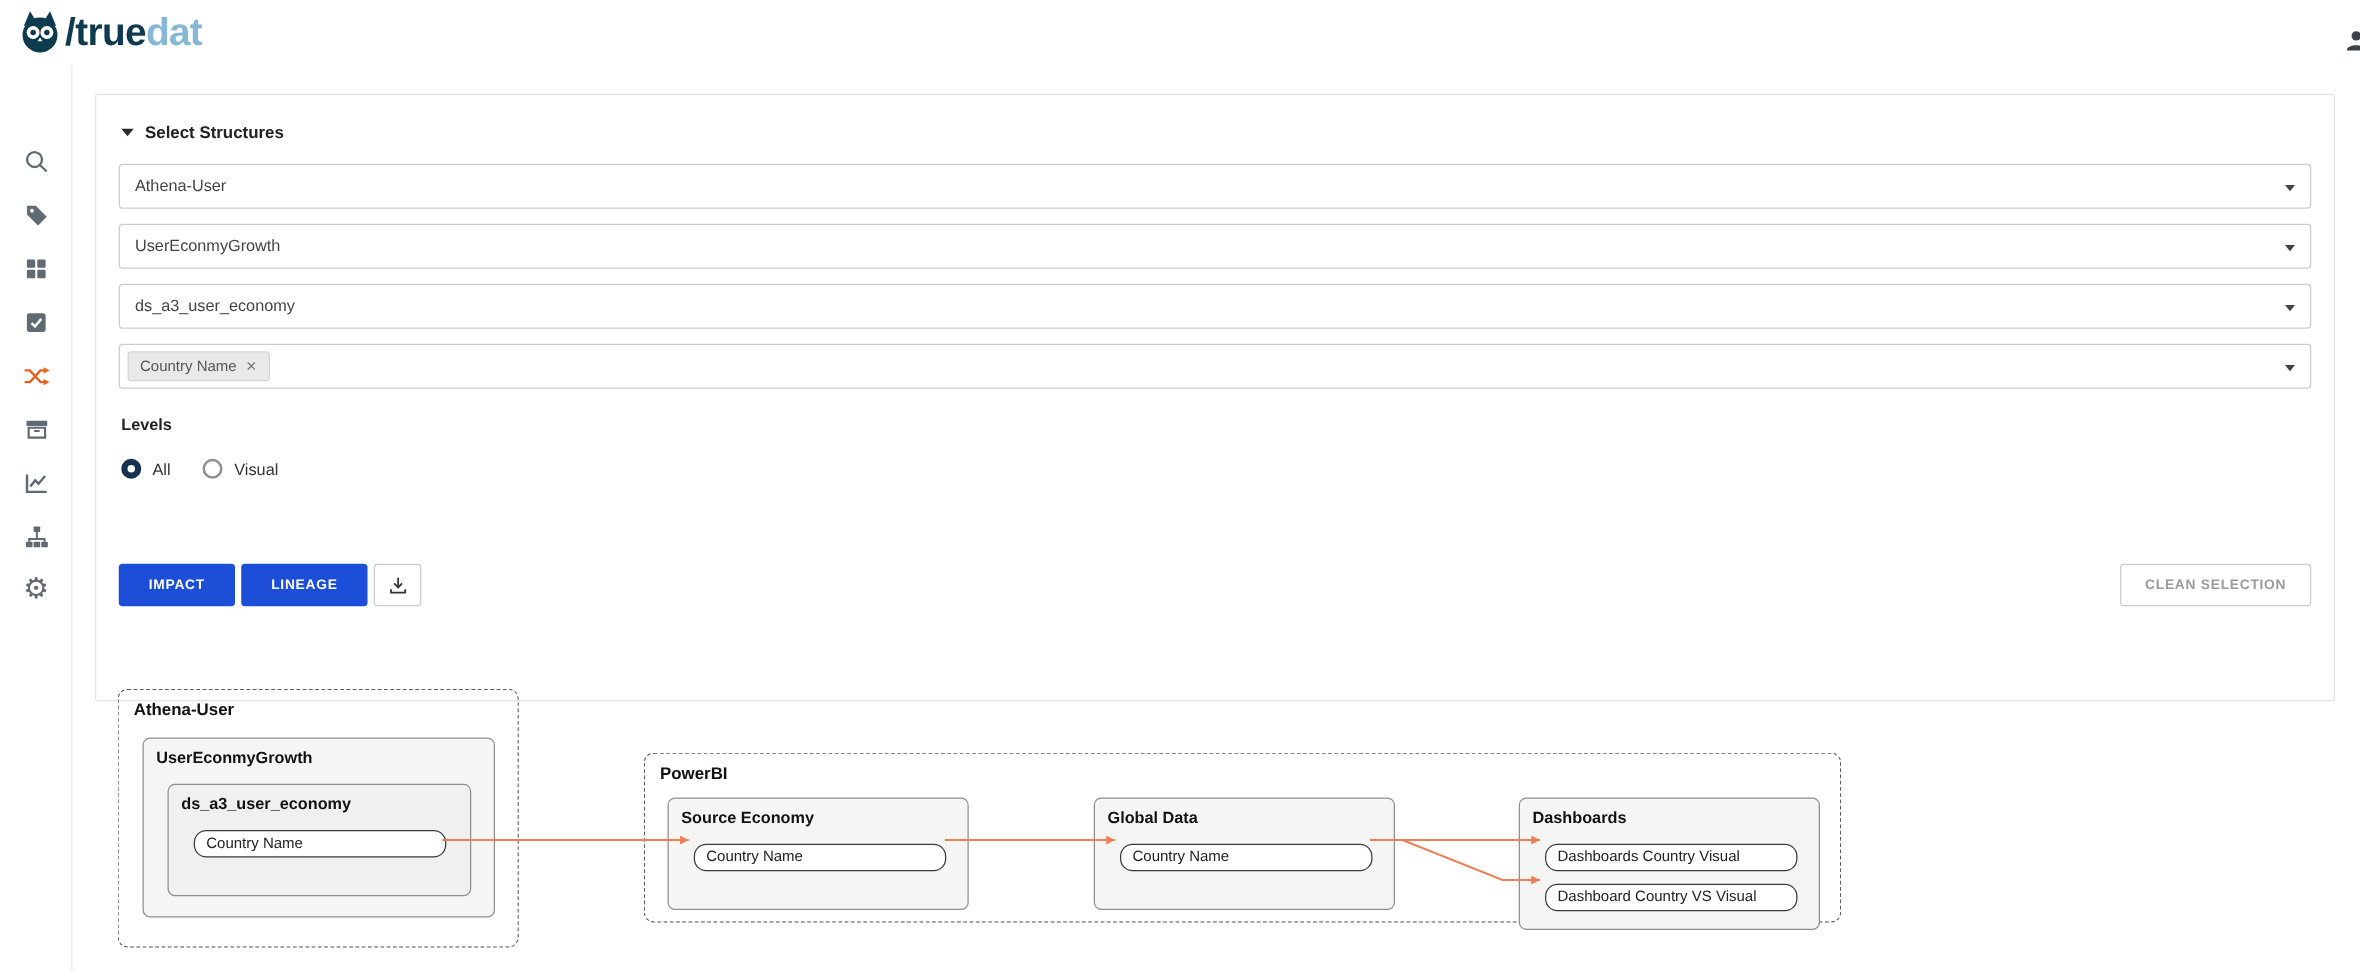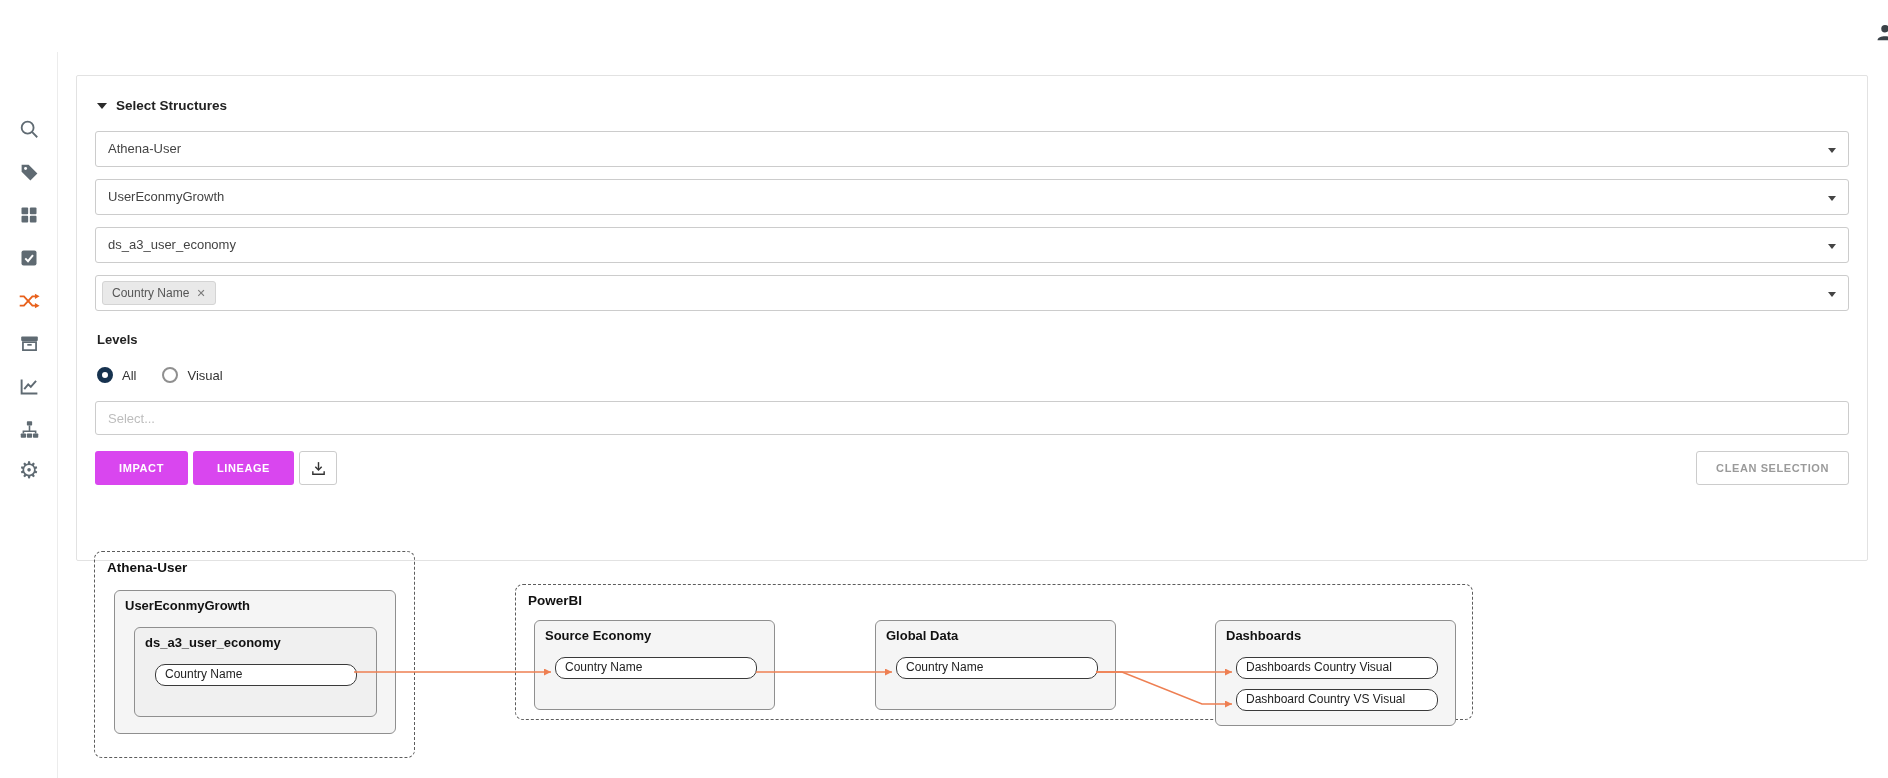--- a/index.html
+++ b/index.html
@@ -42,48 +42,63 @@
   .radios { position:absolute; left:20px; top:291px; display:flex; align-items:center; gap:26px;justify-content:space-between; }
   .radio-opt { display:inline-flex; align-items:center; gap:9px; font-size:13px; color:#333; cursor:pointer; }
   .radio-circle { width:16px; height:16px; border-radius:50%; border:2px solid #8f8f8f; background:#fff; }
   .radio-circle.checked { border:5px solid #16324f; }
 
   .select-input { position:absolute; left:18px; right:18px; top:325px; height:34px; border:1px solid #cccccc; border-radius:3px; padding:0 12px; font-size:13px; color:#333; font-family:"Liberation Sans",sans-serif; outline:none; }
   .select-input::placeholder { color:#bdbdbd; }
 
   .actions { position:absolute; left:18px; right:18px; top:375px; height:34px; display:flex; gap:5px; }
   .btn { height:34px; border-radius:3px; font-family:"Liberation Sans",sans-serif; font-size:11px; font-weight:700; letter-spacing:0.6px; cursor:pointer; }
-  .btn-primary { background:#d946ef; color:#fff; border:none; padding:0 24px; }
+  .btn-primary { background:#1d4ed8; color:#fff; border:none; padding:0 24px; }
   .btn-icon { width:38px; background:#fff; border:1px solid #cccccc; color:#333; display:flex; align-items:center; justify-content:center; padding:0; }
   .btn-clean { position:absolute; right:0; top:0; background:#fff; border:1px solid #cccccc; color:#9a9a9a; padding:0 19px; }
 
   
   .group { position:absolute; border:1.5px dashed #5c5c5c; border-radius:8px; background:transparent; }
   .group-athena { left:94px; top:551px; width:321px; height:207px; }
-  .group-powerbi { left:515px; top:584px; width:958px; height:136px; }
+  .group-powerbi { left:515px; top:602px; width:958px; height:136px; }
   .group-label { position:absolute; left:12px; top:8px; font-size:13.5px; font-weight:700; color:#111; }
 
   .sysbox { position:absolute; background:#f5f5f5; border:1px solid #8f8f8f; border-radius:6px; }
   .sysbox-label { position:absolute; left:10px; top:7px; font-size:13px; font-weight:700; color:#111; }
   .box-usereconmy { left:19px; top:38px; width:282px; height:144px; }
   .box-dsa3 { left:19px; top:36px; width:243px; height:90px; background:#f0f0f0; }
   .box-source { left:18px; top:35px; width:241px; height:90px; }
   .box-global { left:359px; top:35px; width:241px; height:90px; }
   .box-dash { left:699px; top:35px; width:241px; height:106px;padding-left:14px; }
 
   .node { position:absolute; left:20px; width:202px; height:22px; background:#fff; border:1.5px solid #3a3a3a; border-radius:10px; font-size:12px; color:#222; line-height:19px; padding-left:9px; cursor:pointer; }
   .node-r1 { top:36px; }
   .node-r2 { top:68px; }
 
   .edges-svg { position:absolute; left:0; top:0; width:1888px; height:778px; pointer-events:none; z-index:6; }
 </style>
 </head>
 <body>
 
 <div class="header">
+  <div class="logo">
+    <svg width="40" height="40" viewBox="0 0 40 40">
+      <polygon points="7,15 12,3 17,11" fill="#0e3a4e"></polygon>
+      <polygon points="33,15 28,3 23,11" fill="#0e3a4e"></polygon>
+      <circle cx="20" cy="22" r="14" fill="#0e3a4e"></circle>
+      <circle cx="14.5" cy="20" r="5.2" fill="#ffffff"></circle>
+      <circle cx="25.5" cy="20" r="5.2" fill="#ffffff"></circle>
+      <circle cx="14.5" cy="20" r="2.2" fill="#0e3a4e"></circle>
+      <circle cx="25.5" cy="20" r="2.2" fill="#0e3a4e"></circle>
+      <polygon points="20,24 18,27 22,27" fill="#ffffff"></polygon>
+    </svg>
+    <span class="logo-text">
+      <span class="logo-dark">/</span><span class="logo-dark">true</span><span class="logo-light">dat</span>
+    </span>
+  </div>
   <svg class="avatar" width="20" height="20" viewBox="0 0 24 24">
     <circle cx="12" cy="8" r="4.5" fill="currentColor"></circle>
     <path d="M3 22 C3 15.5 21 15.5 21 22 Z" fill="currentColor"></path>
   </svg>
 </div>
 
 <nav class="sidebar">
   <button class="side-icon" style="top:65px">
     <svg width="22" height="22" viewBox="0 0 24 24" fill="none" stroke="currentColor" stroke-width="2">
       <circle cx="10.5" cy="10.5" r="6.5"></circle>
@@ -177,21 +192,20 @@
     <label class="radio-opt">
       <span class="radio-circle checked"></span>
       <span>All</span>
     </label>
     <label class="radio-opt">
       <span class="radio-circle"></span>
       <span>Visual</span>
     </label>
   </div>
 
-  <input class="select-input" type="text" placeholder="Select..." style="">
 
   <div class="actions">
     <button class="btn btn-primary">IMPACT</button>
     <button class="btn btn-primary">LINEAGE</button>
     <button class="btn btn-icon">
       <svg width="17" height="17" viewBox="0 0 24 24" fill="none" stroke="#333333" stroke-width="2">
         <path d="M12 3 v10"></path>
           <polyline points="7.5,9.5 12,14 16.5,9.5"></polyline>
           <path d="M4 16 v4 h16 v-4"></path>
       </svg>

